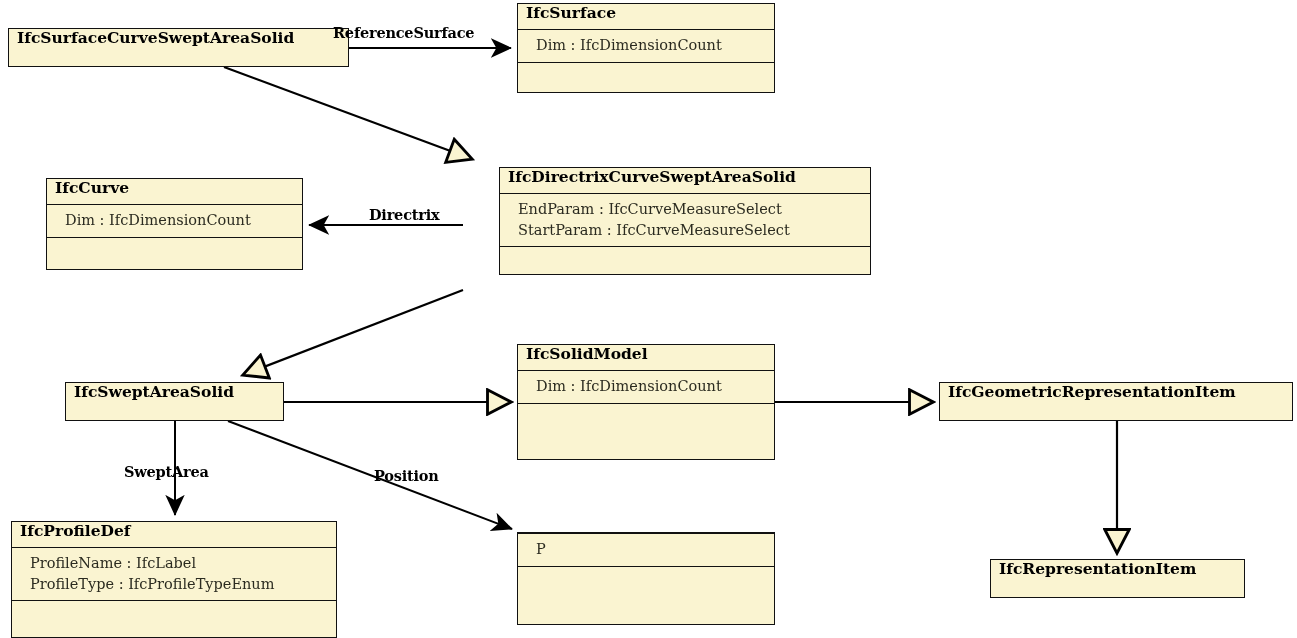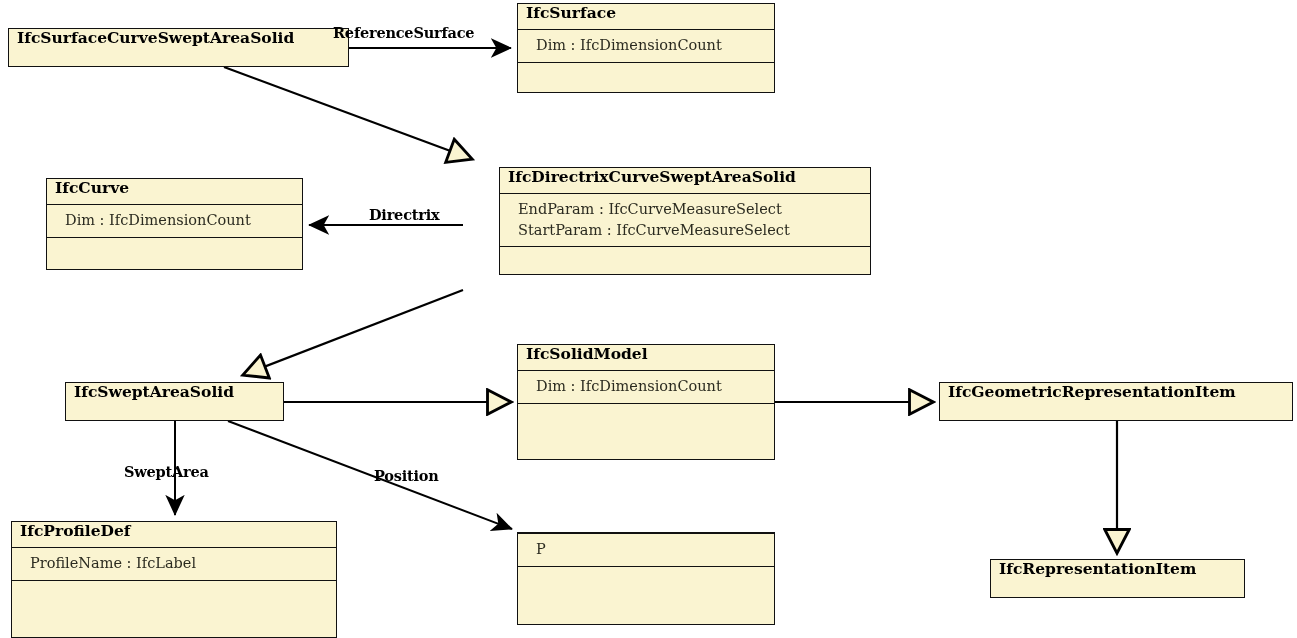--- a/index.html
+++ b/index.html
@@ -188,20 +188,21 @@
       <div class="class-title">IfcRepresentationItem</div>
     </div>
   </div>
 
   <div class="uml-class" style="left:11px; top:521px; width:326px; height:117px;">
     <div class="compartment">
       <div class="class-title">IfcProfileDef</div>
     </div>
     <div class="compartment divider attr-list">
       <div class="attr">ProfileName : IfcLabel</div>
+      <div class="attr">ProfileType : IfcProfileTypeEnum</div>
     </div>
     <div class="compartment divider empty-compartment"></div>
   </div>
 
   <div class="uml-class" style="left:517px; top:532px; width:258px; height:93px;">
     <div class="compartment divider attr-list">
       <div class="attr">P</div>
     </div>
     <div class="compartment divider empty-compartment"></div>
   </div>

